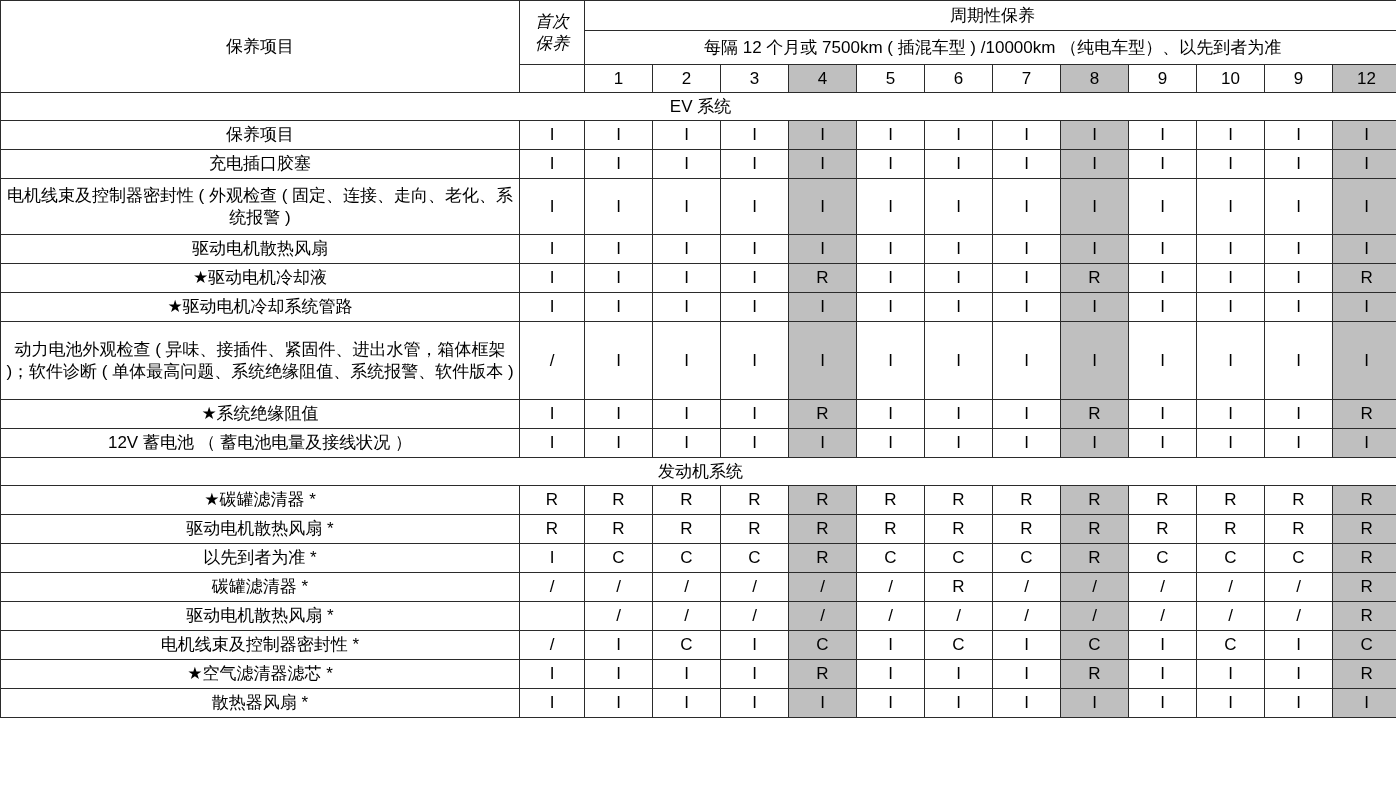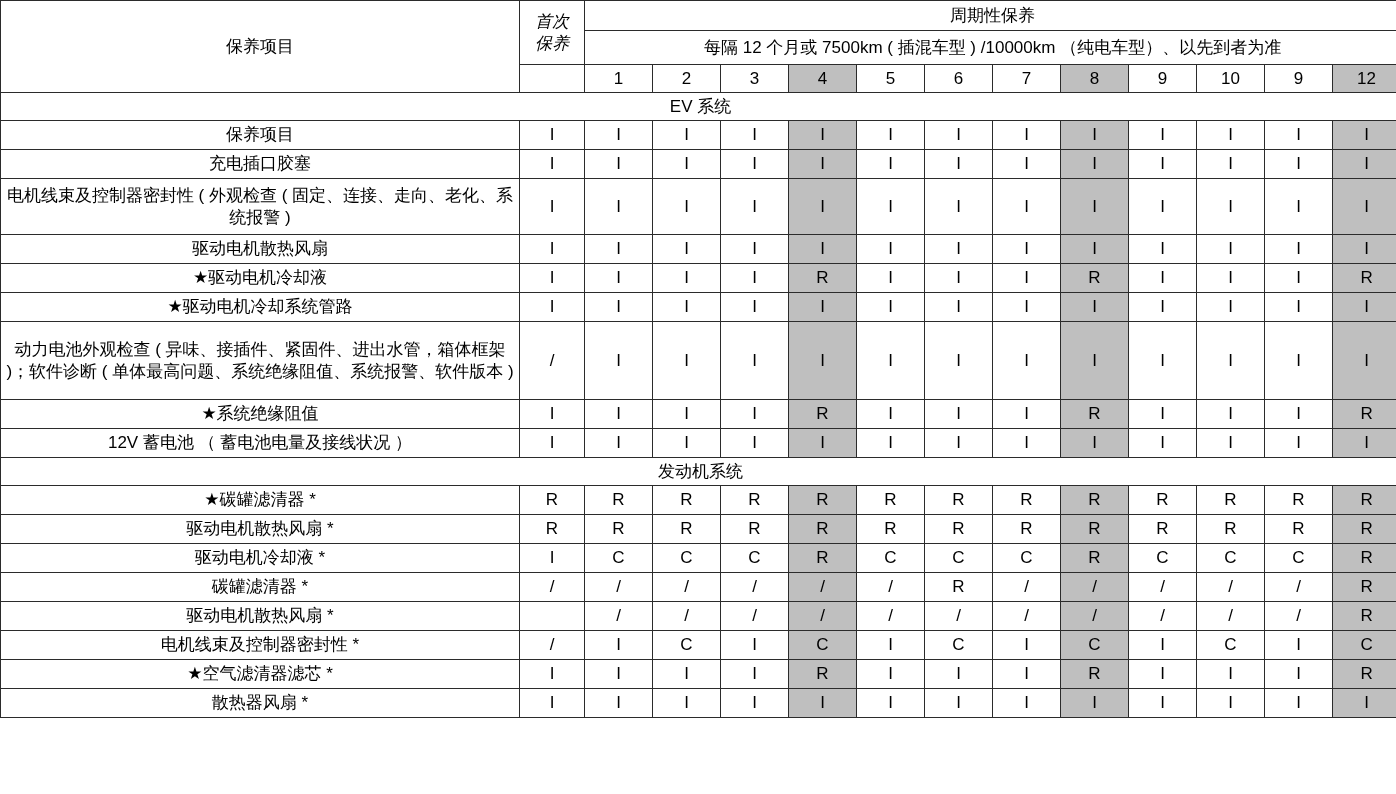--- a/index.html
+++ b/index.html
@@ -311,21 +311,21 @@
       <td class="val">R</td>
       <td class="val">R</td>
       <td class="val shade">R</td>
       <td class="val">R</td>
       <td class="val">R</td>
       <td class="val">R</td>
       <td class="val shade">R</td>
     </tr>
 
     <tr>
-      <td class="item">驱动电机冷却液 *</td>
+      <td class="item">以先到者为准 *</td>
       <td class="val">I</td>
       <td class="val">C</td>
       <td class="val">C</td>
       <td class="val">C</td>
       <td class="val shade">R</td>
       <td class="val">C</td>
       <td class="val">C</td>
       <td class="val">C</td>
       <td class="val shade">R</td>
       <td class="val">C</td>

